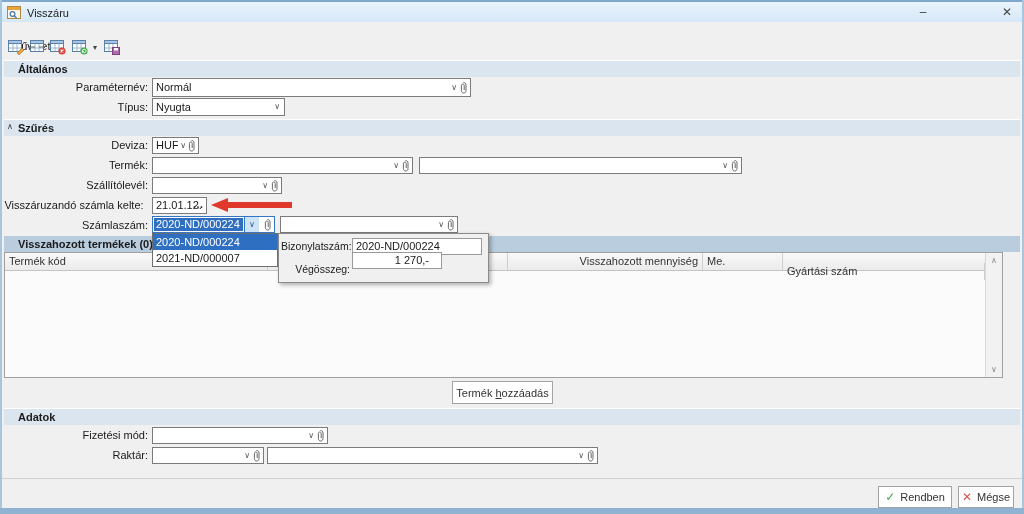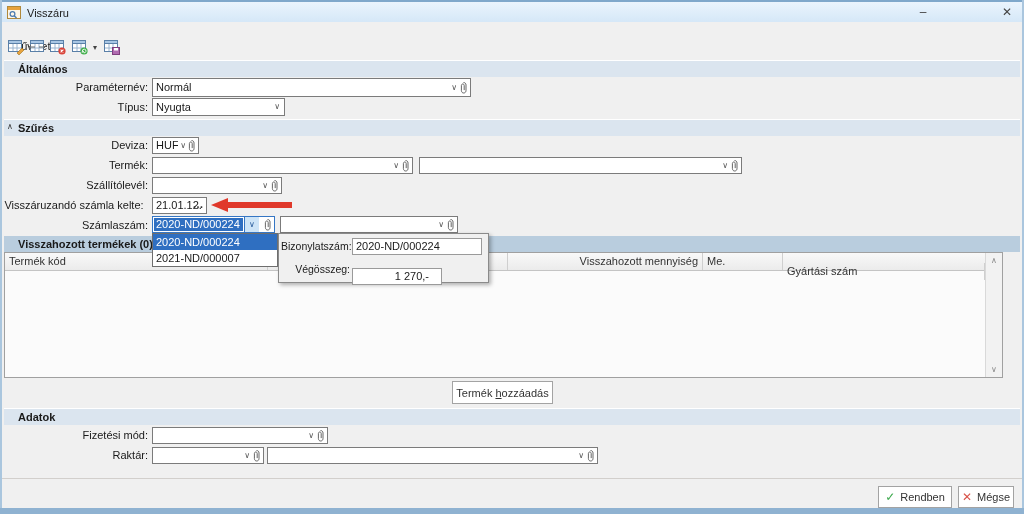--- a/index.html
+++ b/index.html
@@ -284,21 +284,21 @@
 
   <div class="abs ddlist">
     <div class="dditem sel">2020-ND/000224</div>
     <div class="dditem">2021-ND/000007</div>
   </div>
 
   <div class="abs popup">
     <div class="plbl" style="top:4px;">Bizonylatszám:</div>
     <div class="pinput" style="left:73px;top:4px;width:130px;height:17px;">2020-ND/000224</div>
     <div class="plbl" style="top:27px;">Végösszeg:</div>
-    <div class="pinput num" style="left:73px;top:34px;width:90px;height:17px;">1 270,-</div>
+    <div class="pinput num" style="left:73px;top:18px;width:90px;height:17px;">1 270,-</div>
   </div>
 
   <div class="abs btn" style="left:452px;top:381px;width:101px;height:23px;">
     <span><span>Termék </span><span class="ak">h</span><span>ozzáadás</span></span>
   </div>
 
   <div class="abs lbl" style="top:427px;">Fizetési mód:</div>
   <div class="abs band" style="top:408px;">
     <span>Adatok</span>
   </div>

